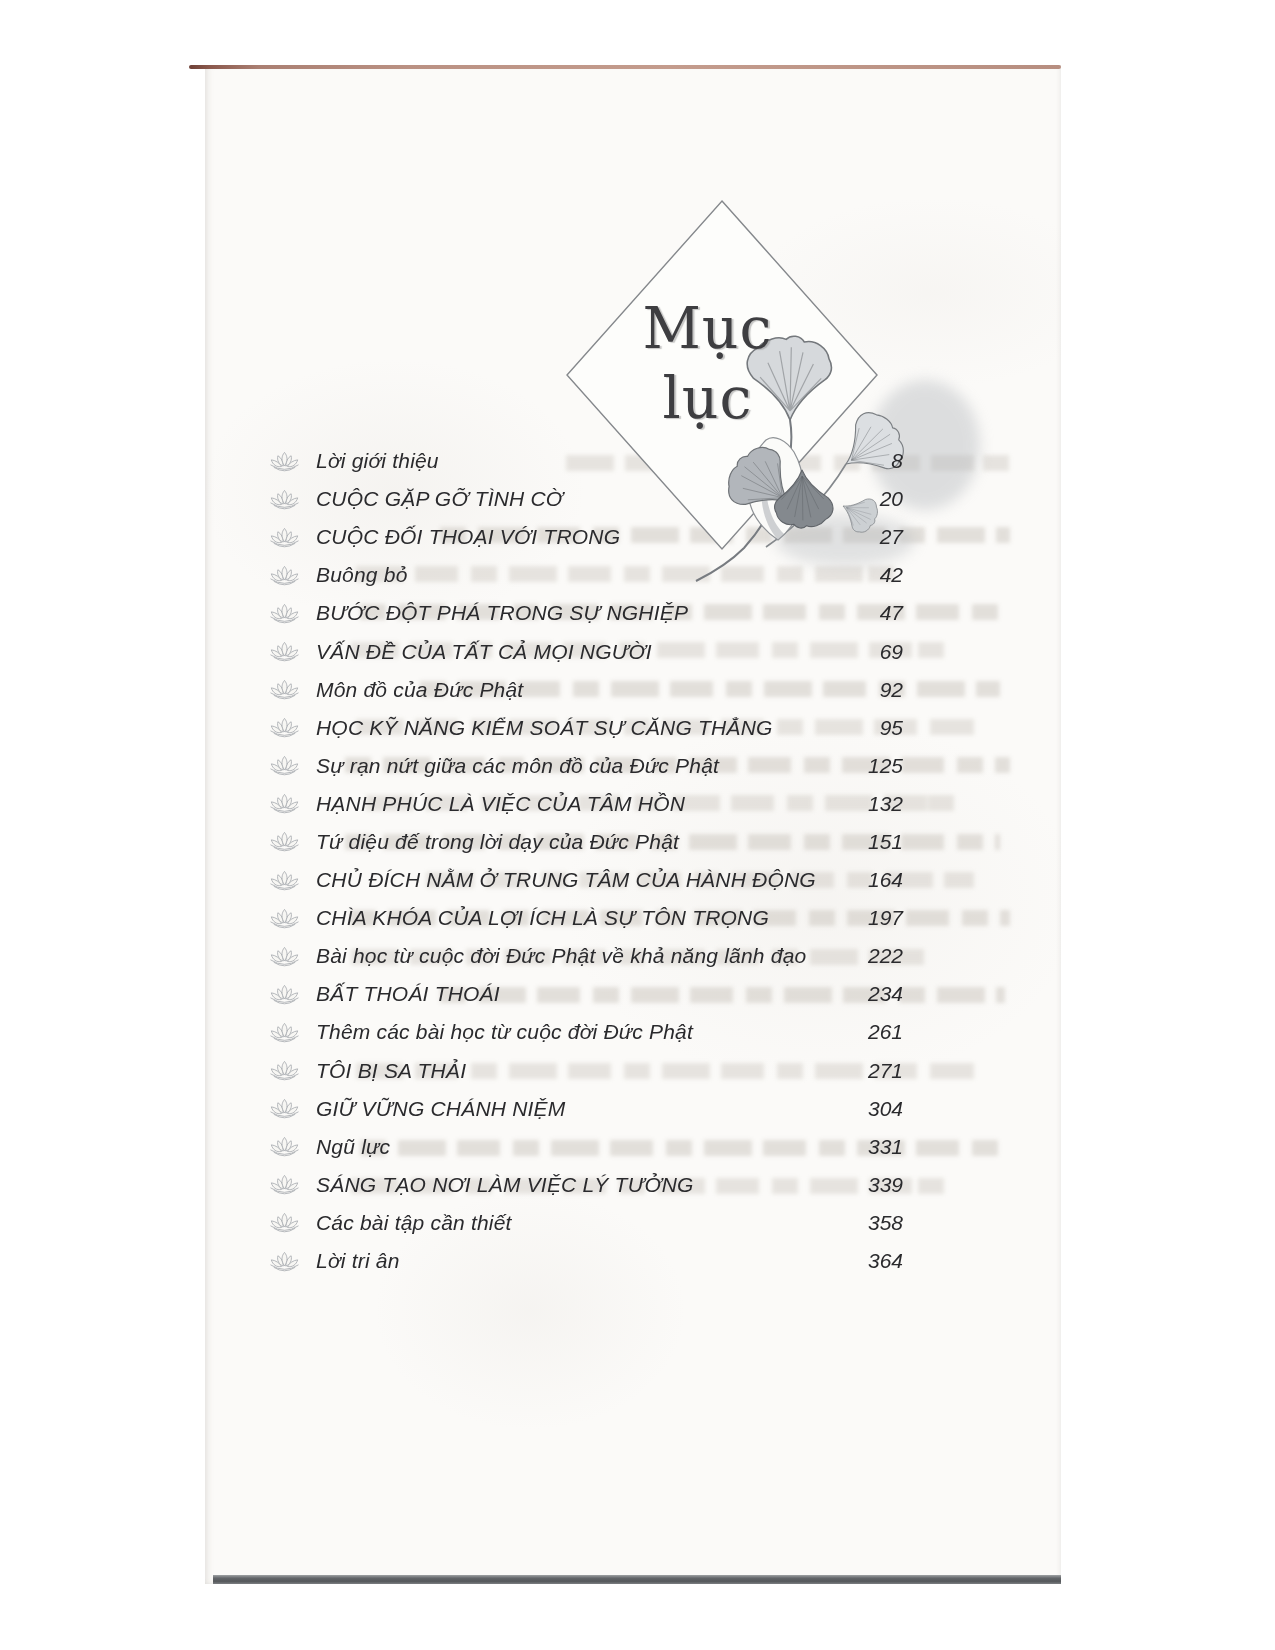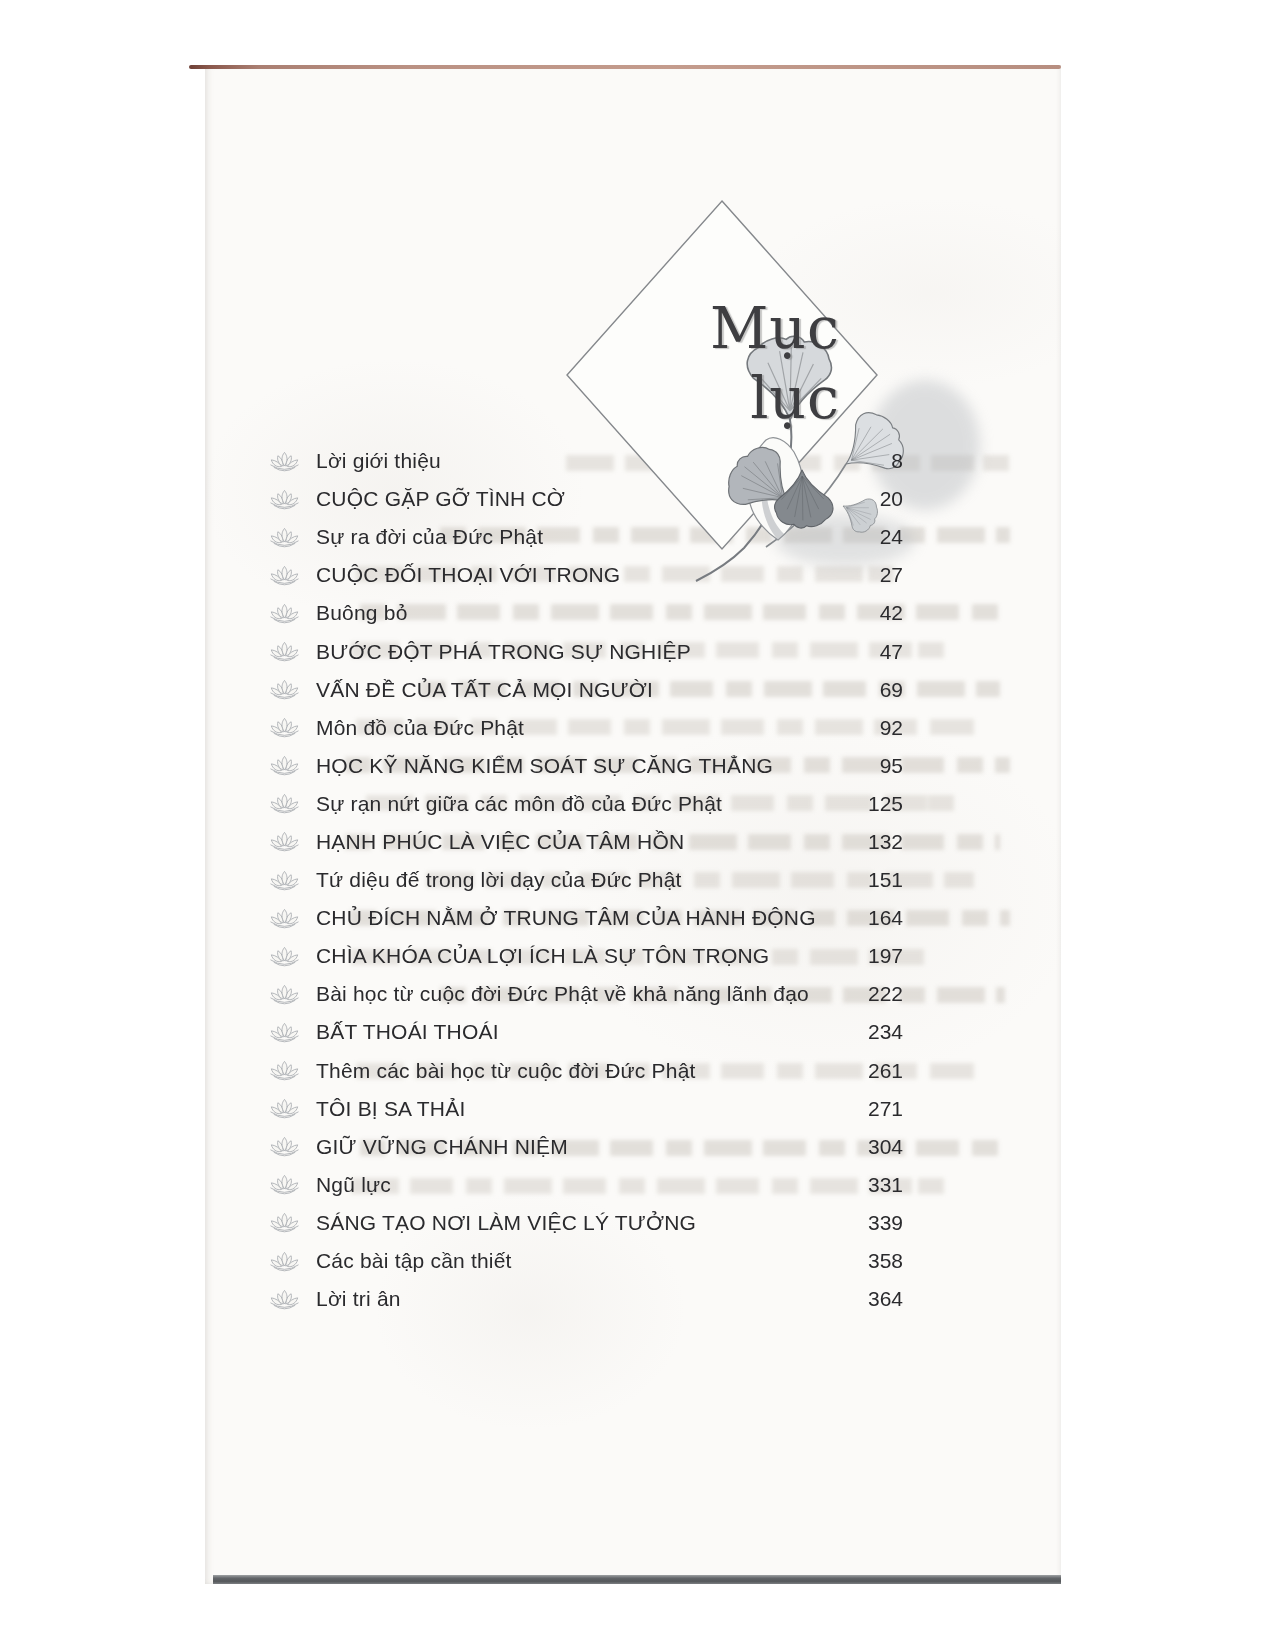--- a/index.html
+++ b/index.html
@@ -45,25 +45,25 @@
   .ghost:nth-of-type(even){background-position:-32px 0;opacity:.38;}
 
   
   .ornament{position:absolute;left:330px;top:120px;width:530px;height:470px;z-index:2;pointer-events:none;}
   .title{
     position:absolute;left:370px;top:228px;width:265px;z-index:3;
     text-align:center;font-family:"DejaVu Serif",serif;
     font-size:57px;line-height:70px;color:#3e3e41;letter-spacing:1px;
     text-shadow:2px 1px 1px rgba(130,130,130,.45);
   }
-  .title span{display:block;text-align:right;}
+  .title span{display:block;}
 
   
   .toc{position:absolute;left:63px;top:377px;width:635px;z-index:4;
-       list-style:none;margin:0;padding:0;}
+       list-style:none;margin:0;padding:0;font-style:italic;}
   .toc li{display:flex;align-items:center;height:38.1px;}
   .lotus{width:33px;height:25px;margin-right:15px;flex:none;}
   .label{flex:1;font-size:21px;color:#2a2a2d;white-space:nowrap;letter-spacing:.2px;}
   .num{font-size:21px;color:#2a2a2d;text-align:right;min-width:52px;}
 
   .defs-hidden{position:absolute;width:0;height:0;overflow:hidden;}
 </style>
 </head>
 <body>
 
@@ -146,27 +146,20 @@
           <svg class="lotus" viewBox="0 0 40 30">
             <use href="#lotus"></use>
           </svg>
           <span class="label">CUỘC GẶP GỠ TÌNH CỜ</span>
           <span class="num">20</span>
         </li>
       <li>
           <svg class="lotus" viewBox="0 0 40 30">
             <use href="#lotus"></use>
           </svg>
-          <span class="label">Sự ra đời của Đức Phật</span>
-          <span class="num">24</span>
-        </li>
-      <li>
-          <svg class="lotus" viewBox="0 0 40 30">
-            <use href="#lotus"></use>
-          </svg>
           <span class="label">CUỘC ĐỐI THOẠI VỚI TRONG</span>
           <span class="num">27</span>
         </li>
       <li>
           <svg class="lotus" viewBox="0 0 40 30">
             <use href="#lotus"></use>
           </svg>
           <span class="label">Buông bỏ</span>
           <span class="num">42</span>
         </li>

